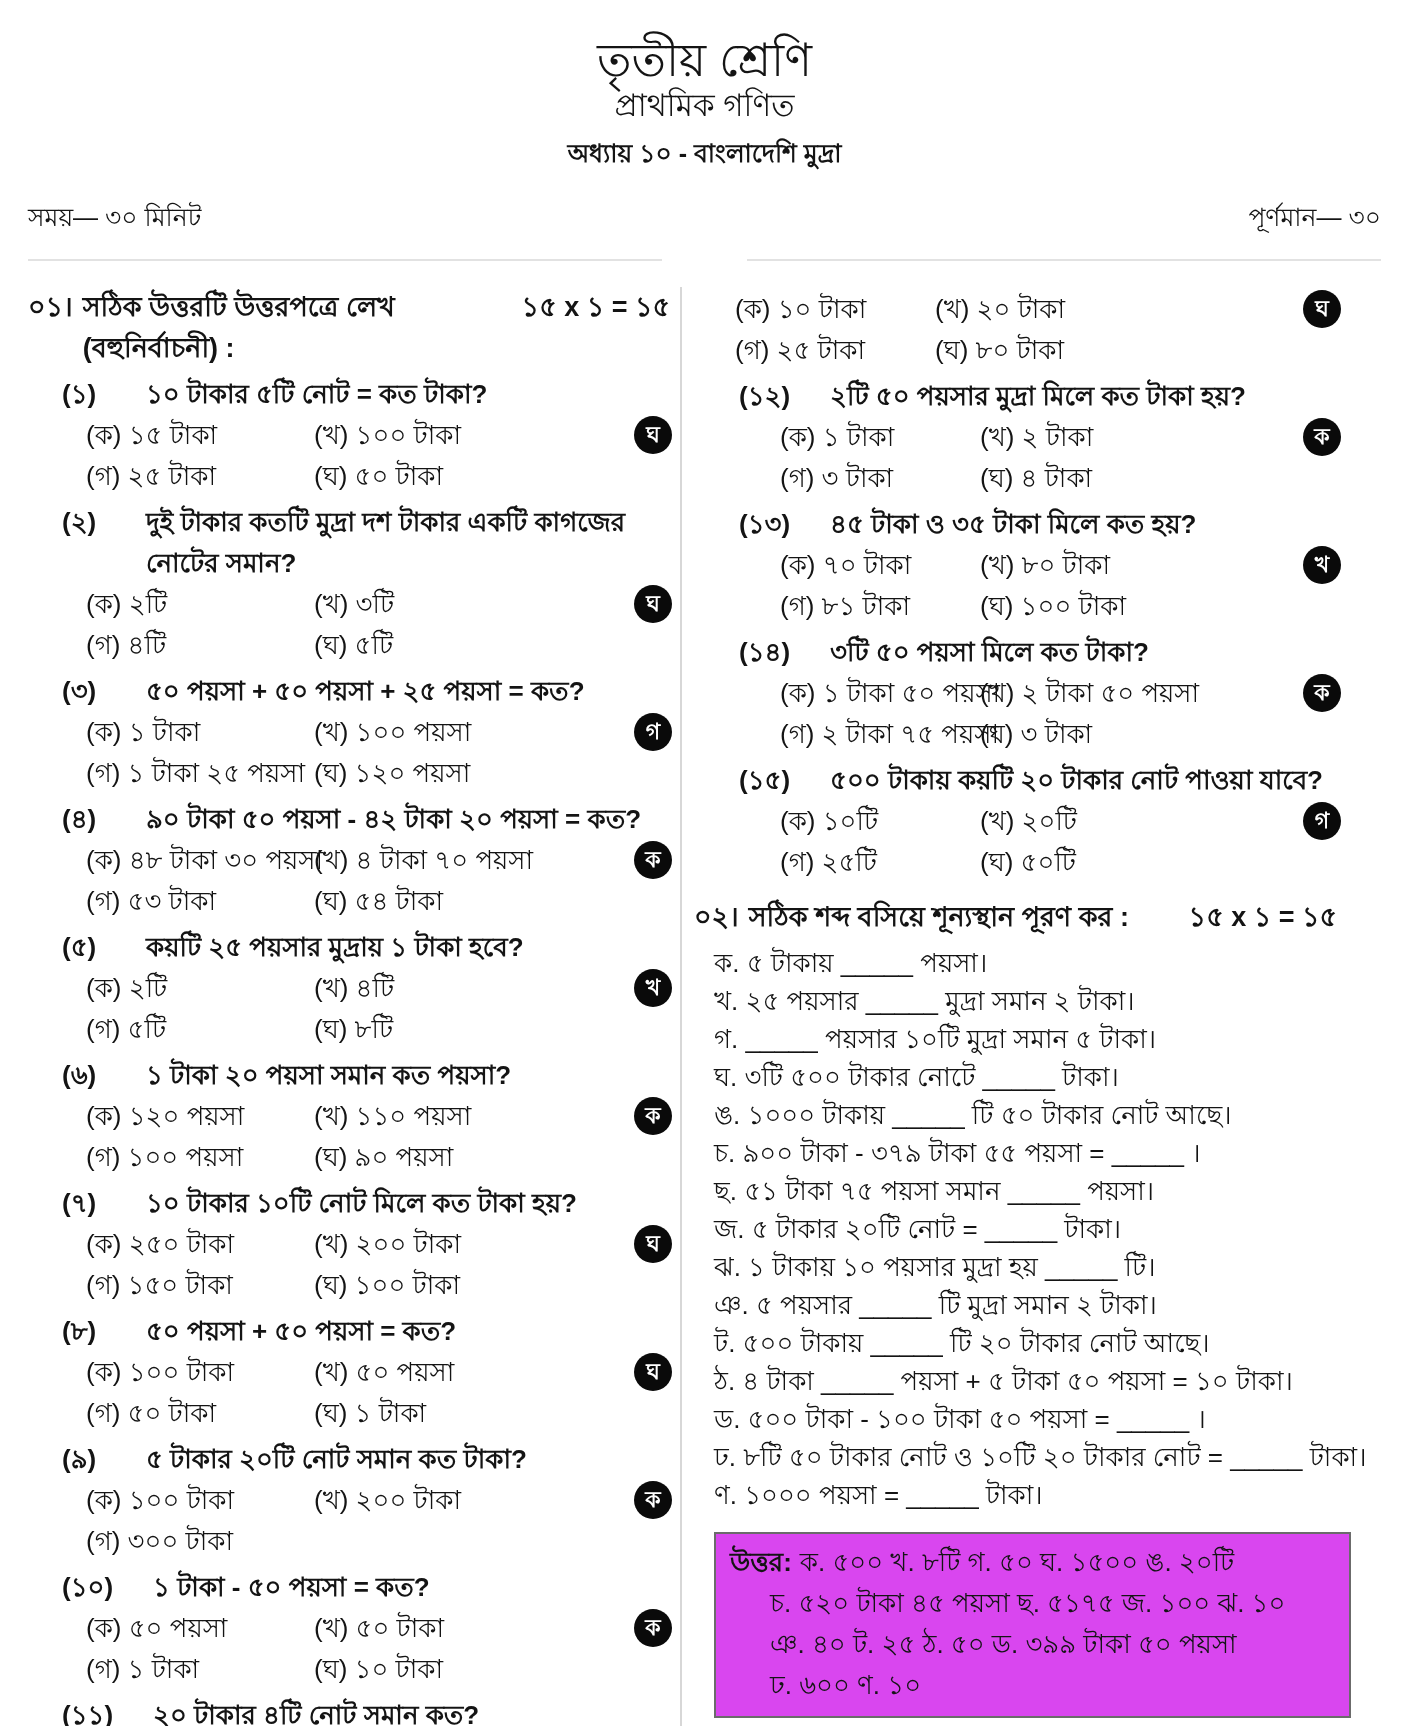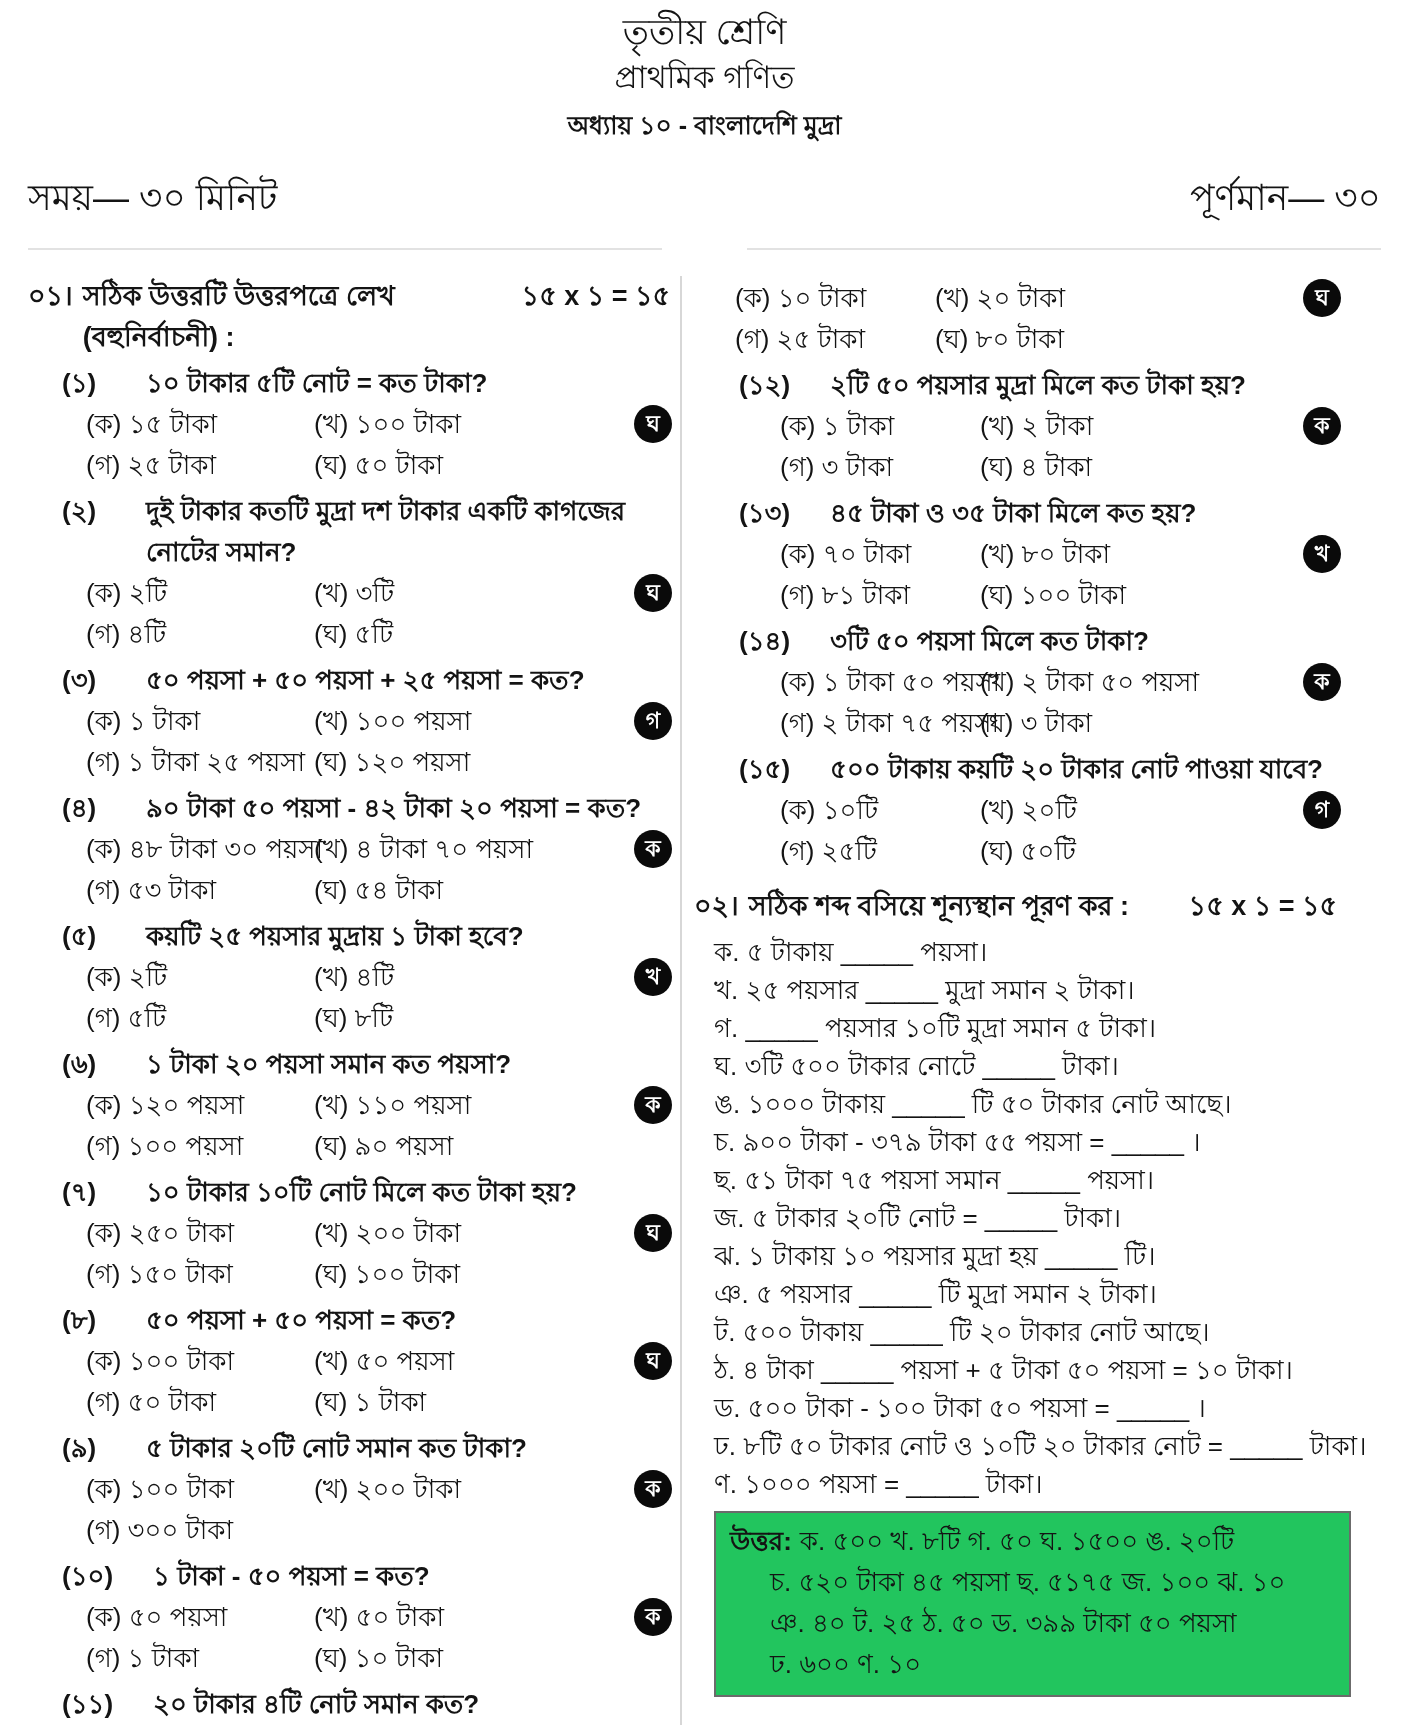--- a/index.html
+++ b/index.html
@@ -4,25 +4,25 @@
 <style>
   html,body{margin:0;padding:0;background:#ffffff;}
   .page{
     width:1409px;height:1726px;box-sizing:border-box;
     padding:8px 28px 0 28px;overflow:hidden;color:#141414;
     font-family:"Liberation Sans","DejaVu Sans",sans-serif;
     background:#ffffff;position:relative;
   }
   
   .hdr{text-align:center;}
-  .hdr-l1{font-size:35px;line-height:48px;}
+  .hdr-l1{font-size:46px;line-height:48px;margin-top:28px;}
   .hdr-l2{font-size:31px;line-height:44px;}
   .hdr-l3{font-size:25px;line-height:50px;font-weight:700;}
   
-  .meta{display:flex;gap:85px;margin-top:20px;font-size:36px;}
+  .meta{display:flex;gap:85px;margin-top:20px;font-size:25px;}
   .meta-left,.meta-right{flex:1;border-bottom:2px solid #e2e2e2;padding-bottom:18px;}
   .meta-right{text-align:right;}
   
   .main{display:flex;margin-top:26px;align-items:stretch;}
   .col-left{width:652px;flex-shrink:0;padding-right:10px;box-sizing:border-box;}
   .col-right{flex:1;border-left:2px solid #d7d7d7;padding-left:12px;box-sizing:border-box;}
   
   .sec-head{display:flex;font-weight:700;font-size:27px;line-height:41px;}
   .sec-num{margin-right:10px;white-space:nowrap;}
   .sec-title{flex:1;}
@@ -43,21 +43,21 @@
     position:absolute;top:1px;right:-2px;width:38px;height:38px;border-radius:50%;
     background:#0a0a0a;color:#ffffff;display:flex;align-items:center;justify-content:center;
     font-size:22px;font-weight:700;line-height:1;
   }
   .col-right .badge{right:40px;}
   
   .fills{margin-top:6px;}
   .fill{padding-left:20px;font-size:26px;line-height:38px;}
   
   .ans-box{
-    margin:8px 30px 0 20px;border:2px solid #6b6b6b;background:#22c55e;
+    margin:18px 30px 0 20px;border:2px solid #6b6b6b;background:#d946ef;
     padding:8px 12px 10px 14px;font-size:26px;line-height:41px;
   }
   .ans-line{padding-left:40px;}
   .ans-line.first{padding-left:0;}
   .ans-label{font-weight:700;margin-right:8px;}
 </style>
 </head>
 <body>
 
 <div class="page">

